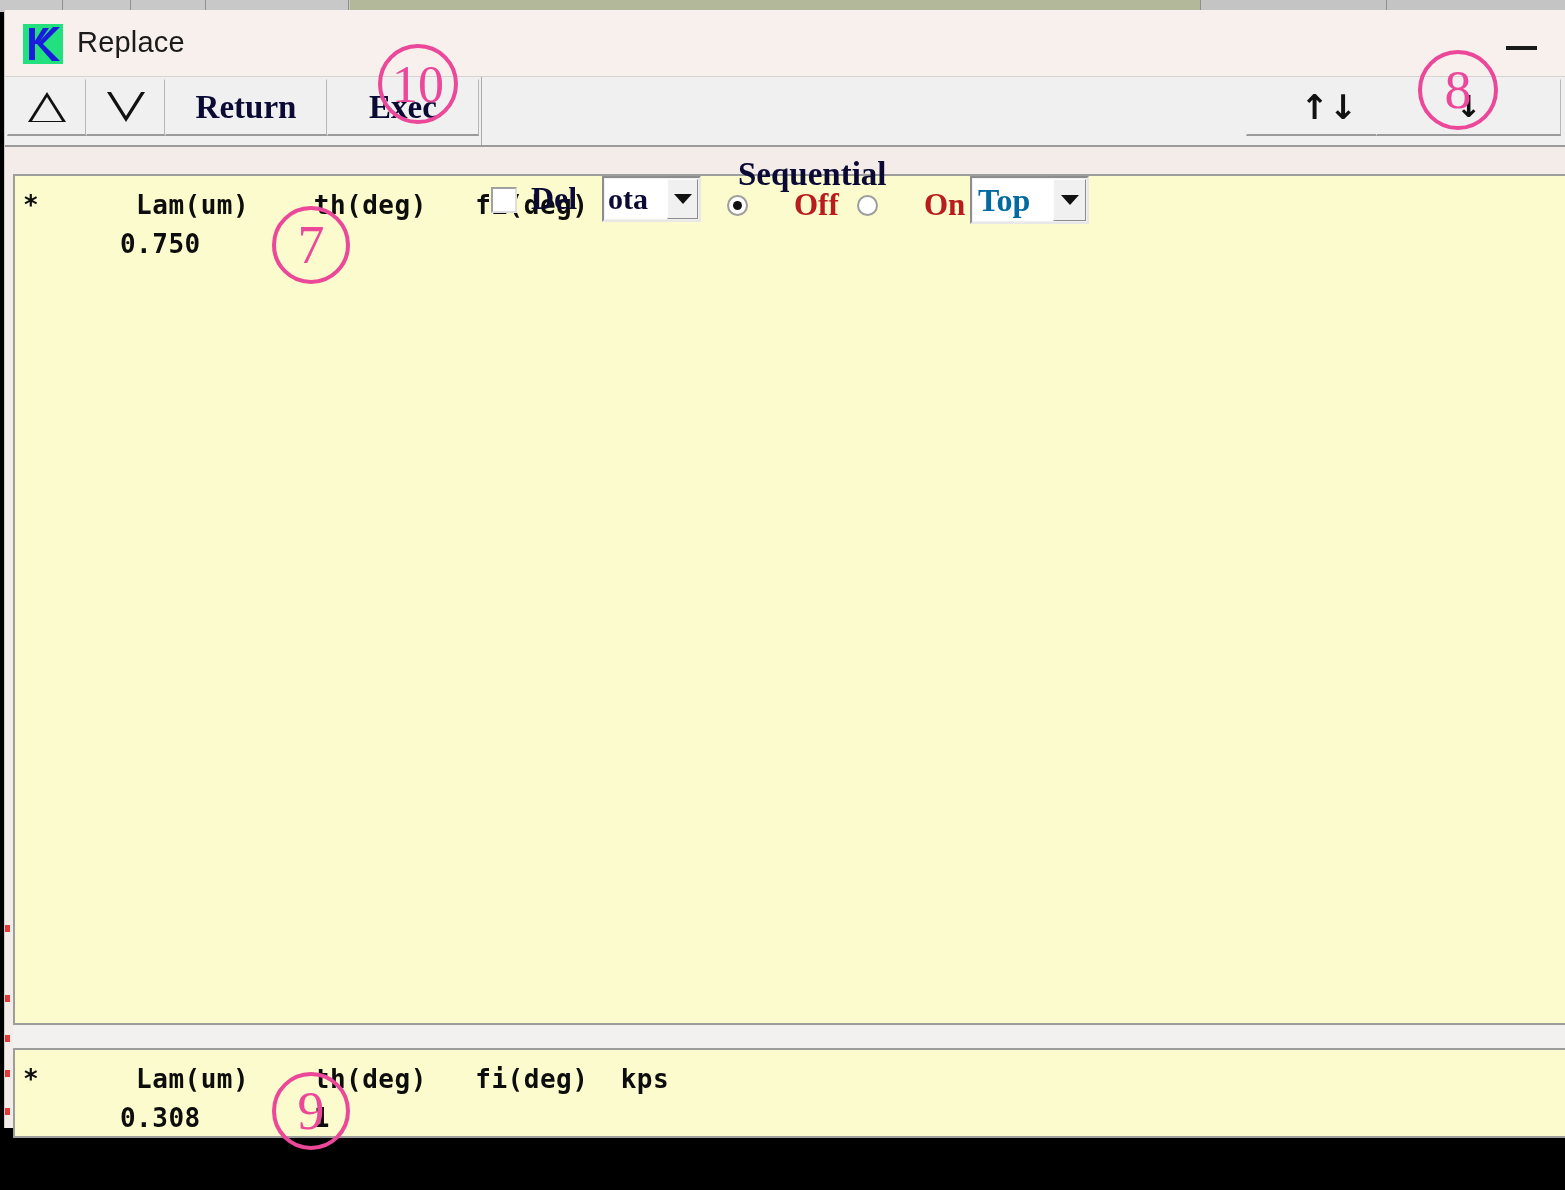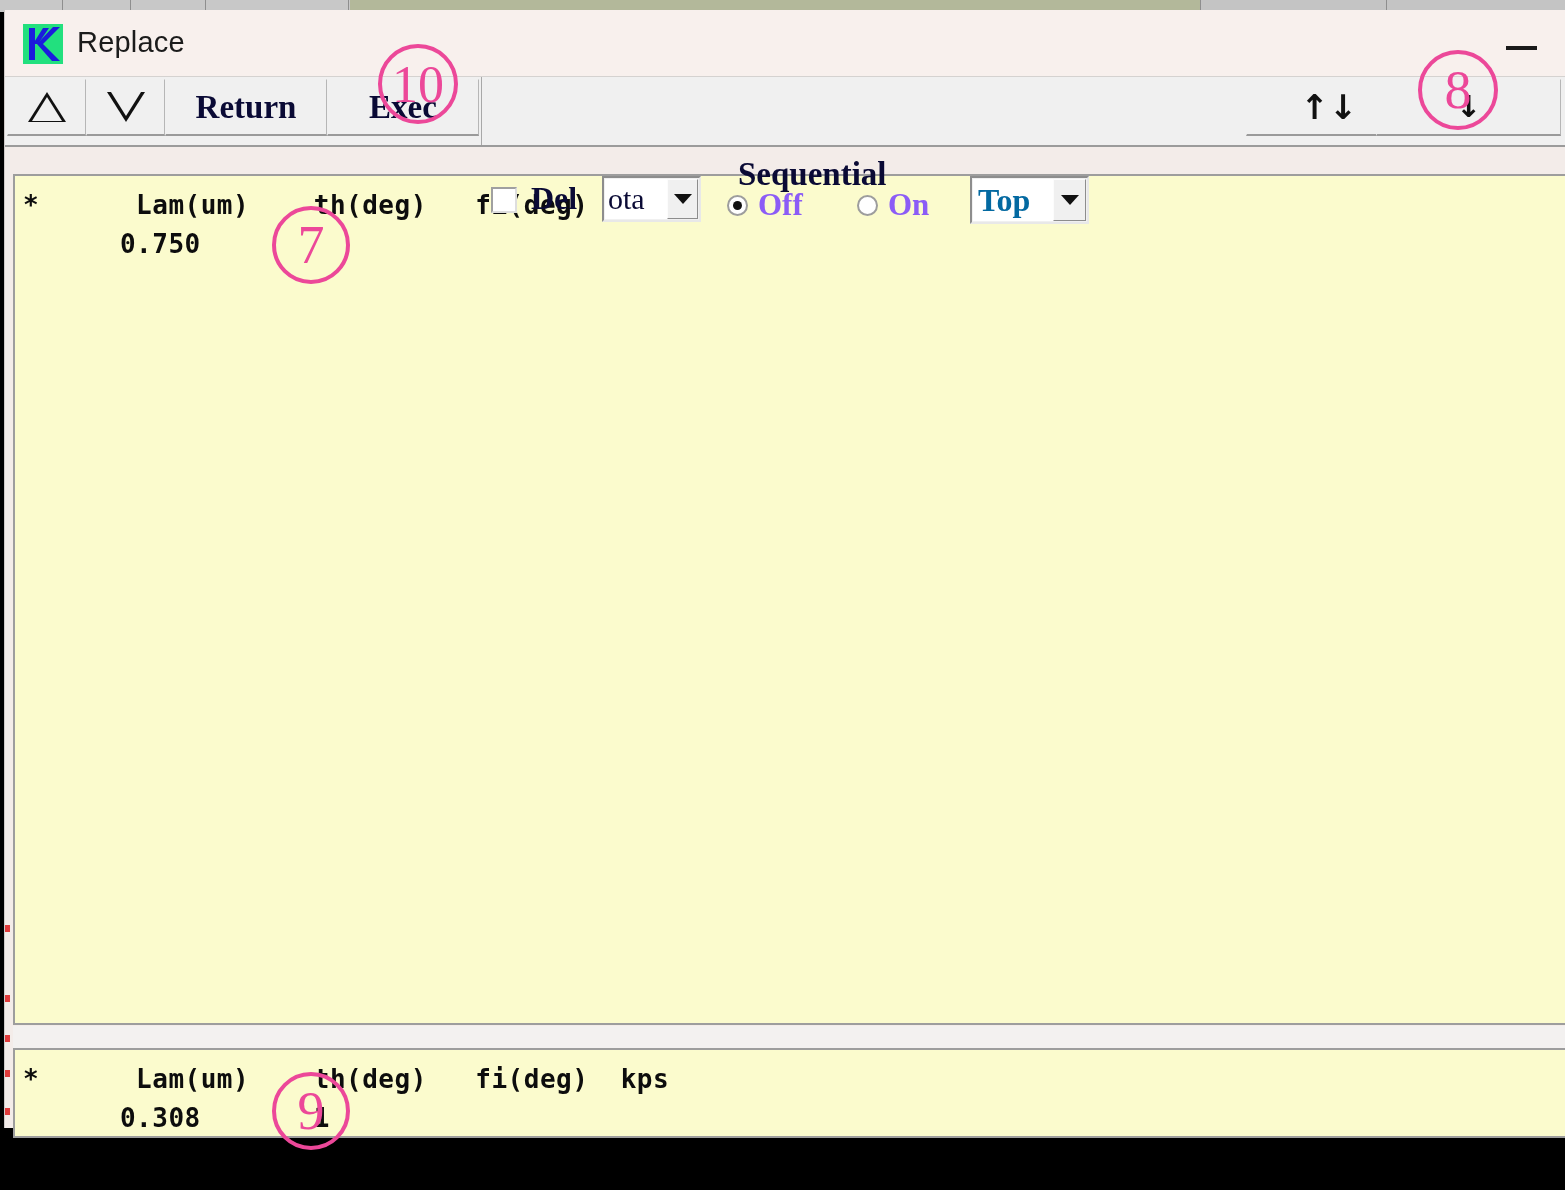--- a/index.html
+++ b/index.html
@@ -187,21 +187,21 @@
     box-sizing: border-box;
     cursor: pointer;
     z-index: 4;
   }
   #mode-select .field {
     position: absolute;
     left: 1px; top: 1px;
     width: 62px; height: 40px;
     background: #fff;
     font-family: "Liberation Serif", serif;
-    font-weight: normal;
+    font-weight: bold;
     font-size: 30px;
     color: #0a0a35;
     padding-left: 3px;
     line-height: 40px;
     box-sizing: border-box;
     overflow: hidden;
     white-space: nowrap;
   }
   #mode-select .arrow-box {
     position: absolute;
@@ -254,21 +254,22 @@
     position: absolute;
     left: 4px; top: 4px;
     width: 9px; height: 9px;
     border-radius: 50%;
     background: #111;
   }
   .radio-text {
     font-family: "Liberation Serif", serif;
     font-weight: bold;
     font-size: 31px;
-    color: #8b5cf6;
+    color: #b91c1c;
+    margin-left: 36px;
   }
 
   #pos-select {
     position: absolute;
     left: 965px; top: 99px;
     width: 119px; height: 48px;
     background: #f0f0f0;
     border: 2px solid #8d8d8d;
     border-right-color: #e8e8e8;
     border-bottom-color: #e8e8e8;

